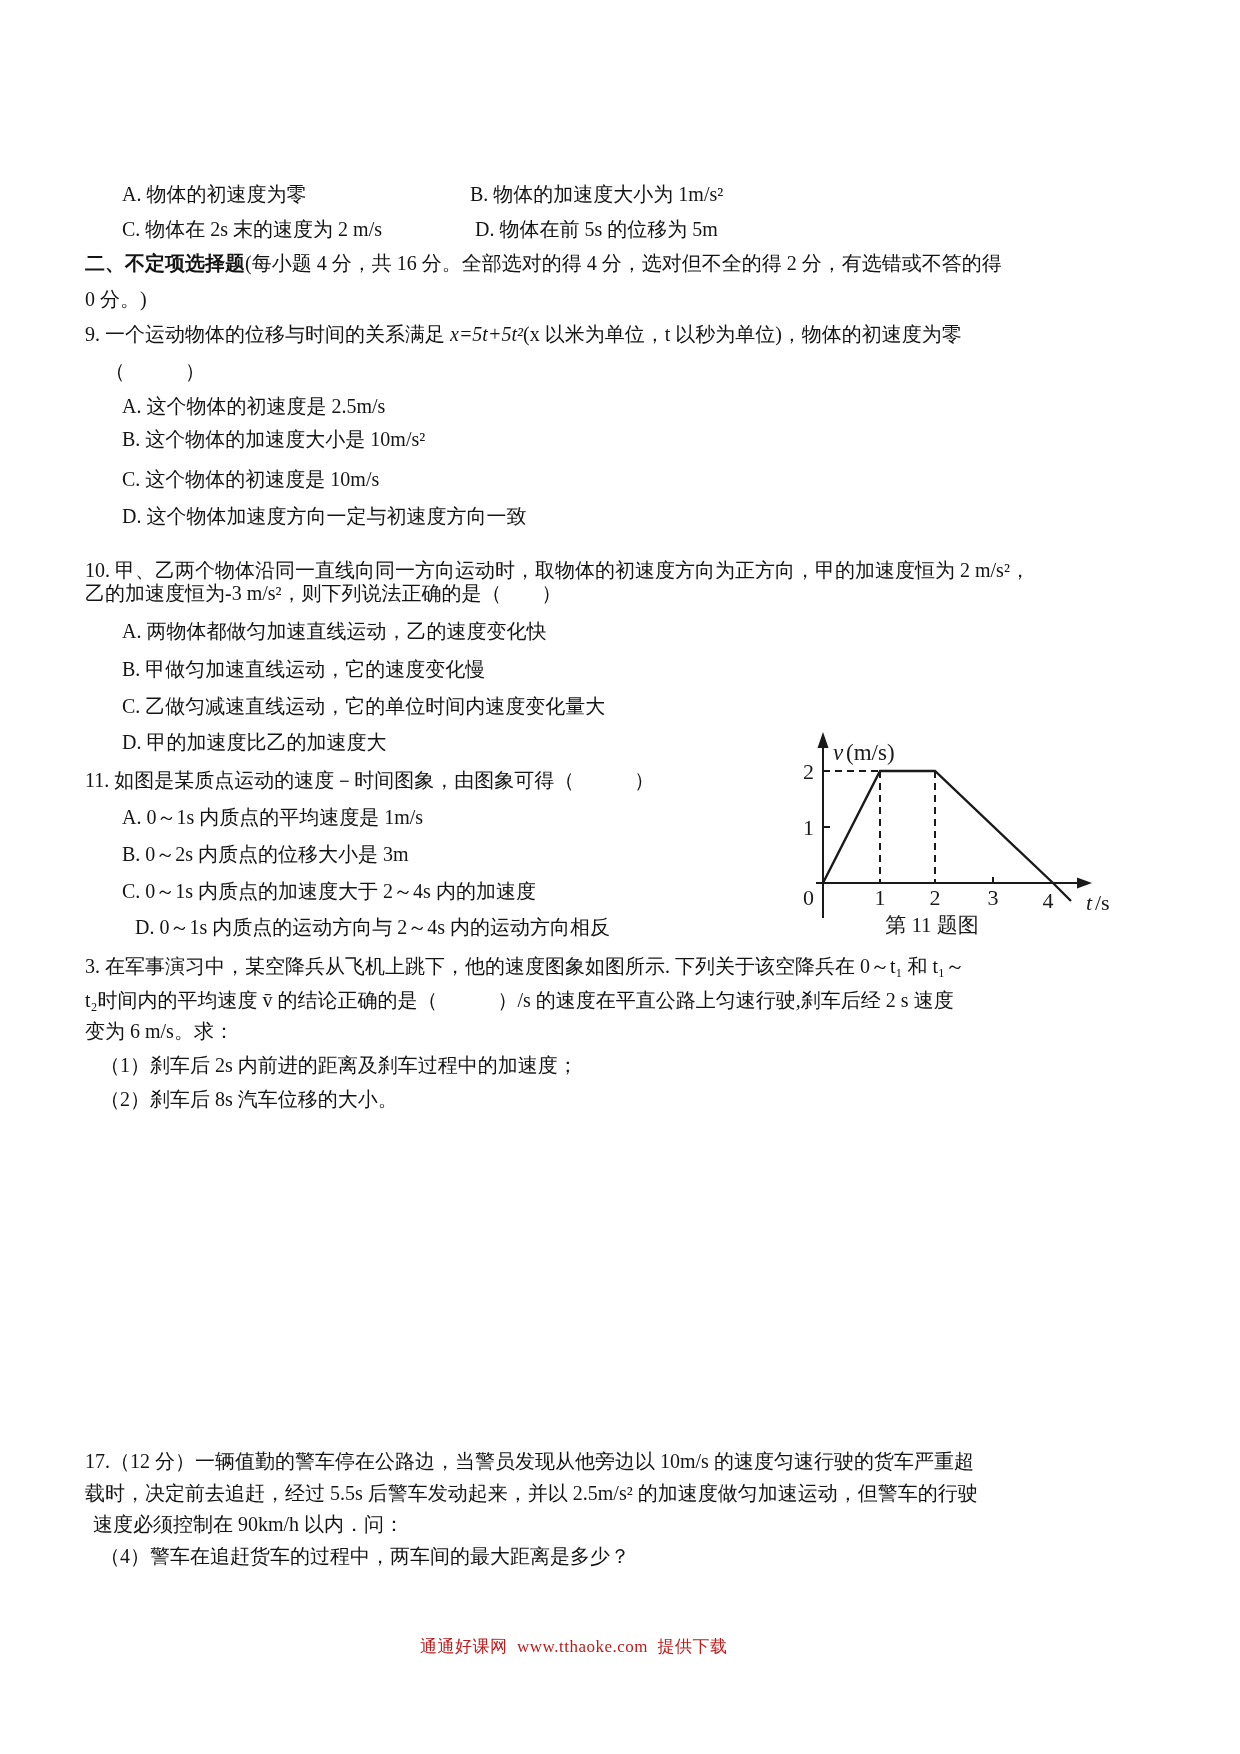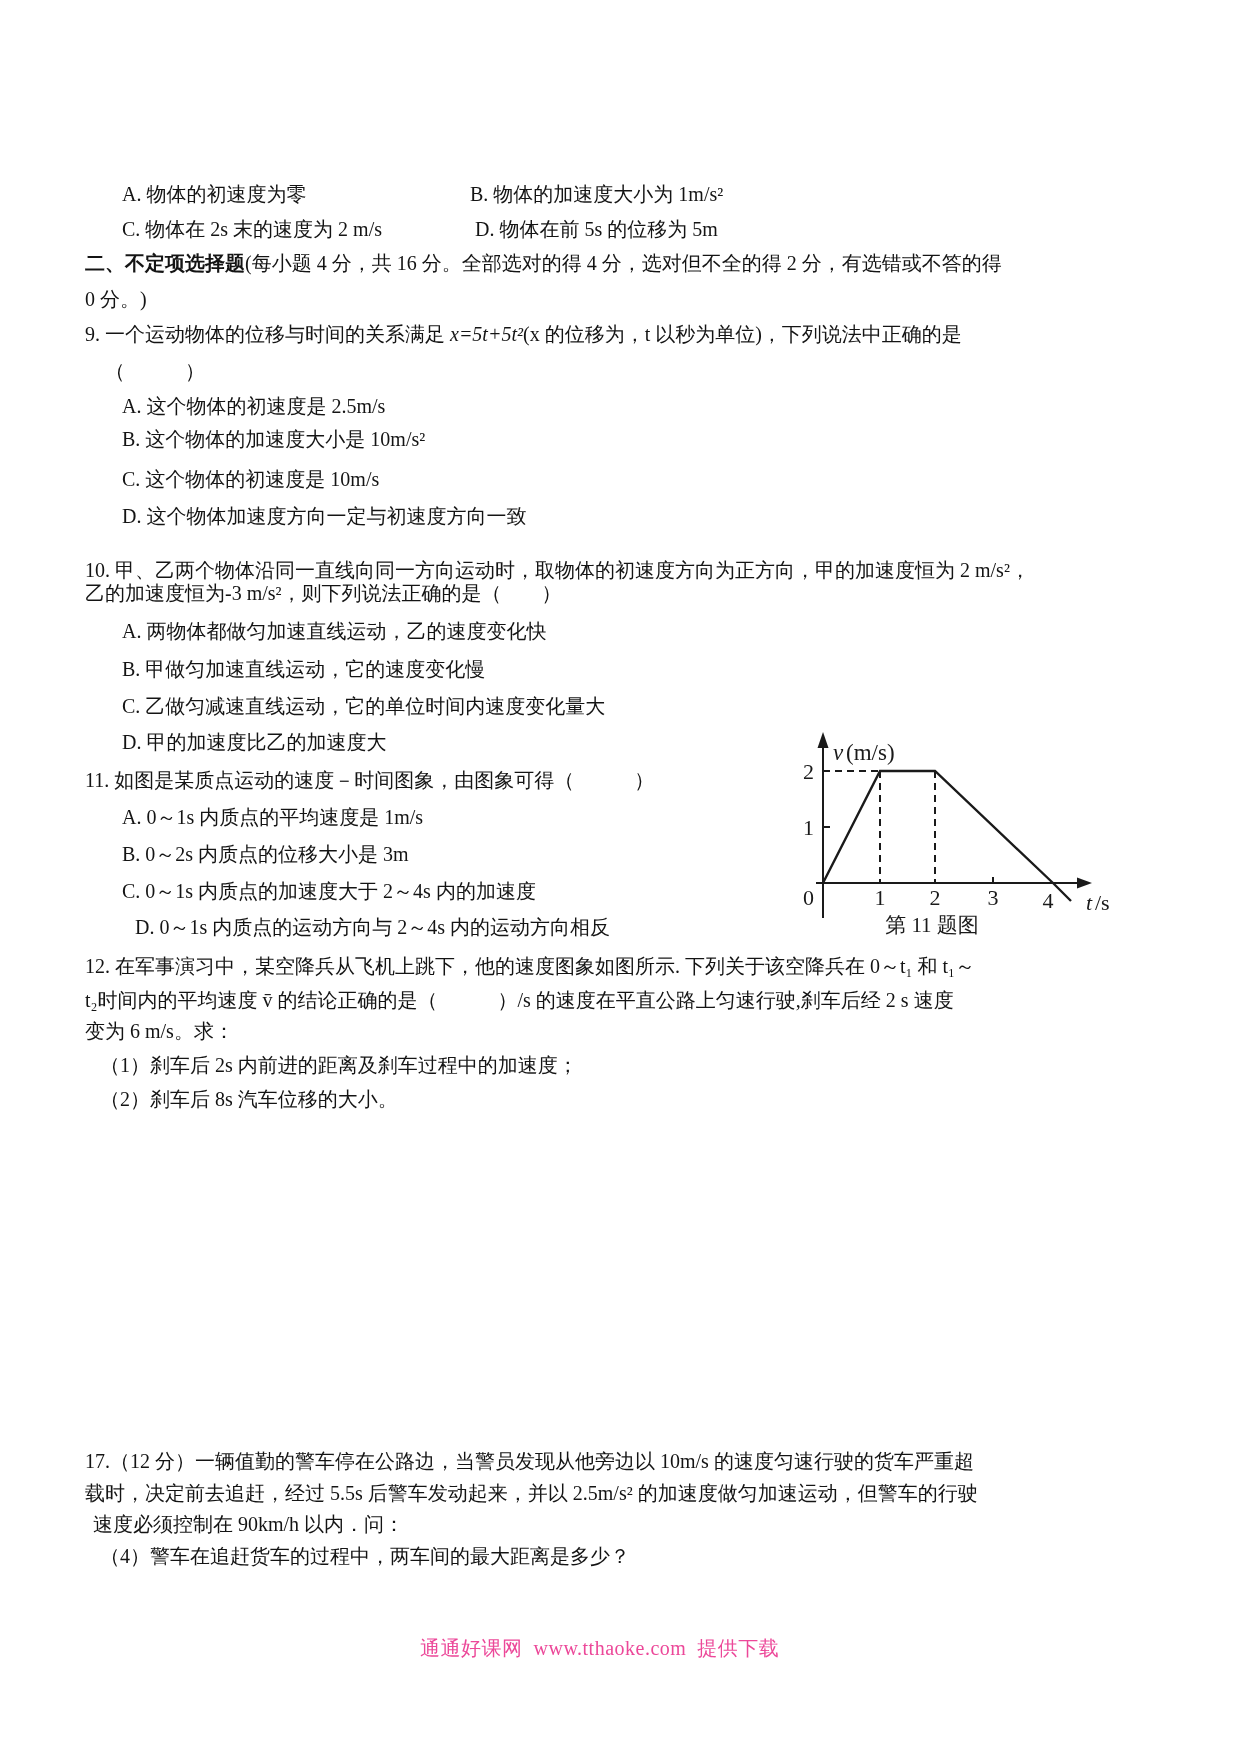--- a/index.html
+++ b/index.html
@@ -8,21 +8,21 @@
     position:relative;
     width:1240px; height:1754px;
     background:#ffffff;
     font-family:"Liberation Serif","DejaVu Serif",serif;
     color:#141414;
     font-size:20px;
   }
   .ln { position:absolute; white-space:pre; line-height:1.15; }
   .bold { font-weight:bold; }
   .it { font-style:italic; }
-  .footer-line { font-size:20px; color:#ec4899; letter-spacing:0.5px; }
+  .footer-line { font-size:17px; color:#b91c1c; letter-spacing:0.5px; }
   .fig { position:absolute; left:700px; top:648px; width:420px; height:305px; }
   .fig svg { width:100%; height:100%; }
   .fig text { font-family:"Liberation Serif","DejaVu Serif",serif; fill:#1a1a1a; }
   .axis { stroke:#1a1a1a; stroke-width:2; fill:none; }
   .curve { stroke:#1a1a1a; stroke-width:2.4; fill:none; }
   .dash { stroke:#1a1a1a; stroke-width:2; fill:none; stroke-dasharray:7 5; }
   .tick { stroke:#1a1a1a; stroke-width:2; }
 </style>
 </head>
 <body>
@@ -30,21 +30,21 @@
 <div class="page">
 
   <div class="ln" style="left:122px; top:183px;">A. 物体的初速度为零</div>
   <div class="ln" style="left:470px; top:183px;">B. 物体的加速度大小为 1m/s²</div>
   <div class="ln" style="left:122px; top:218px;">C. 物体在 2s 末的速度为 2 m/s</div>
   <div class="ln" style="left:475px; top:218px;">D. 物体在前 5s 的位移为 5m</div>
 
   <div class="ln" style="left:85px; top:252px;"><span class="bold">二、不定项选择题</span><span>(每小题 4 分，共 16 分。全部选对的得 4 分，选对但不全的得 2 分，有选错或不答的得</span></div>
   <div class="ln" style="left:85px; top:288px;">0 分。)</div>
 
-  <div class="ln" style="left:85px; top:323px;"><span>9. 一个运动物体的位移与时间的关系满足 </span><span class="it">x=5t+5t²</span><span>(x 的位移为，t 以秒为单位)，下列说法中正确的是</span></div>
+  <div class="ln" style="left:85px; top:323px;"><span>9. 一个运动物体的位移与时间的关系满足 </span><span class="it">x=5t+5t²</span><span>(x 以米为单位，t 以秒为单位)，物体的初速度为零</span></div>
   <div class="ln" style="left:105px; top:360px;">（　　　）</div>
   <div class="ln" style="left:122px; top:395px;">A. 这个物体的初速度是 2.5m/s</div>
   <div class="ln" style="left:122px; top:428px;">B. 这个物体的加速度大小是 10m/s²</div>
   <div class="ln" style="left:122px; top:468px;">C. 这个物体的初速度是 10m/s</div>
   <div class="ln" style="left:122px; top:505px;">D. 这个物体加速度方向一定与初速度方向一致</div>
 
   <div class="ln" style="left:85px; top:543px;margin-top:16px;">10. 甲、乙两个物体沿同一直线向同一方向运动时，取物体的初速度方向为正方向，甲的加速度恒为 2 m/s²，</div>
   <div class="ln" style="left:85px; top:582px;">乙的加速度恒为-3 m/s²，则下列说法正确的是（　　）</div>
   <div class="ln" style="left:122px; top:620px;">A. 两物体都做匀加速直线运动，乙的速度变化快</div>
   <div class="ln" style="left:122px; top:658px;">B. 甲做匀加速直线运动，它的速度变化慢</div>
@@ -83,21 +83,21 @@
       <text x="180" y="257" font-size="22" text-anchor="middle">1</text>
       <text x="235" y="257" font-size="22" text-anchor="middle">2</text>
       <text x="293" y="257" font-size="22" text-anchor="middle">3</text>
       <text x="348" y="260" font-size="22" text-anchor="middle">4</text>
       <text x="386" y="262" font-size="22" class="it">t</text>
       <text x="395" y="262" font-size="22">/s</text>
       <text x="232" y="284" font-size="21" text-anchor="middle">第 11 题图</text>
     </svg>
   </div>
 
-  <div class="ln" style="left:85px; top:955px;">12. 在军事演习中，某空降兵从飞机上跳下，他的速度图象如图所示. 下列关于该空降兵在 0～t₁ 和 t₁～</div>
+  <div class="ln" style="left:85px; top:955px;">3. 在军事演习中，某空降兵从飞机上跳下，他的速度图象如图所示. 下列关于该空降兵在 0～t₁ 和 t₁～</div>
   <div class="ln" style="left:85px; top:989px;">t₂时间内的平均速度 v̄ 的结论正确的是（　　　）/s 的速度在平直公路上匀速行驶,刹车后经 2 s 速度</div>
   <div class="ln" style="left:85px; top:1020px;">变为 6 m/s。求：</div>
   <div class="ln" style="left:100px; top:1054px;">（1）刹车后 2s 内前进的距离及刹车过程中的加速度；</div>
   <div class="ln" style="left:100px; top:1088px;">（2）刹车后 8s 汽车位移的大小。</div>
 
   <div class="ln" style="left:85px; top:1450px;">17.（12 分）一辆值勤的警车停在公路边，当警员发现从他旁边以 10m/s 的速度匀速行驶的货车严重超</div>
   <div class="ln" style="left:85px; top:1482px;">载时，决定前去追赶，经过 5.5s 后警车发动起来，并以 2.5m/s² 的加速度做匀加速运动，但警车的行驶</div>
   <div class="ln" style="left:93px; top:1513px;">速度必须控制在 90km/h 以内．问：</div>
   <div class="ln" style="left:100px; top:1545px;">（4）警车在追赶货车的过程中，两车间的最大距离是多少？</div>
 

